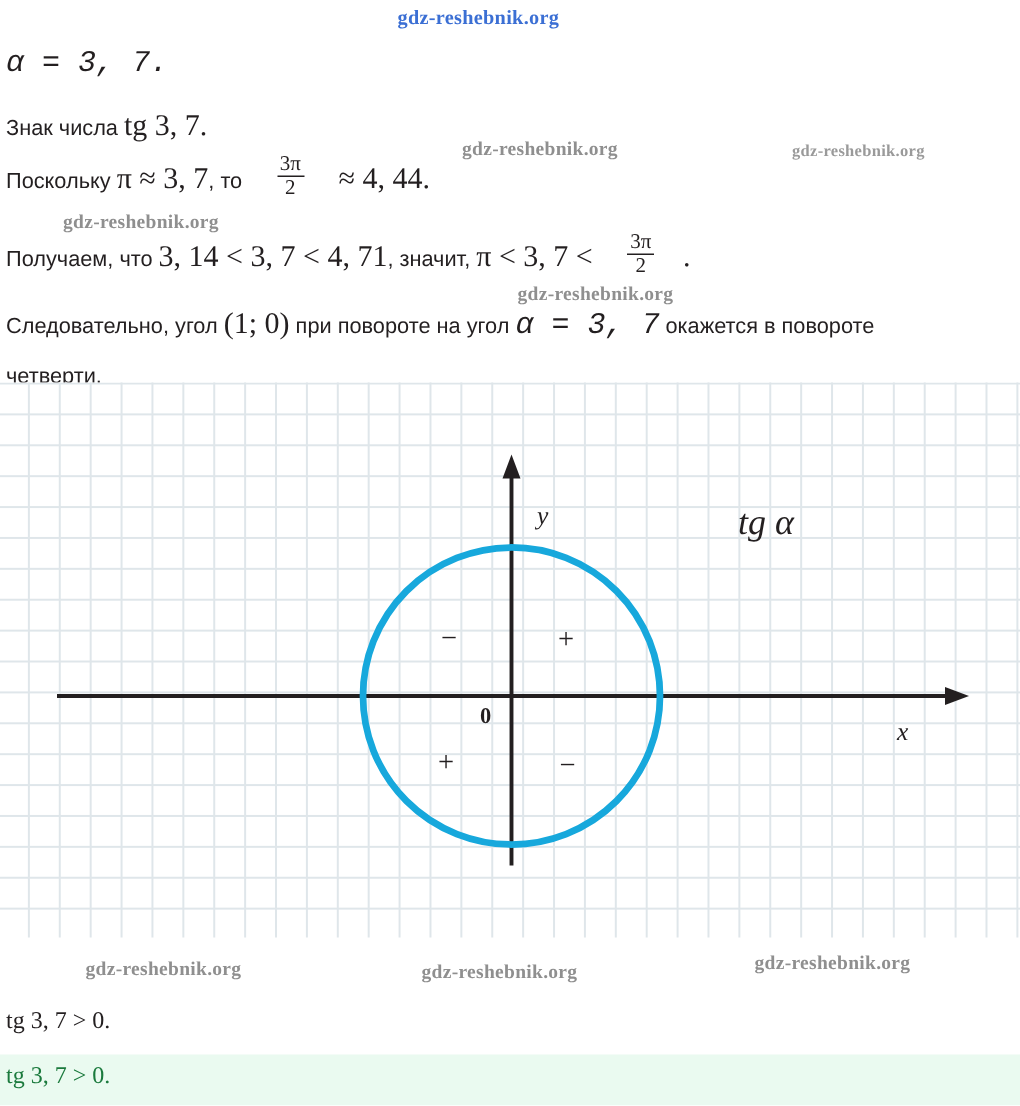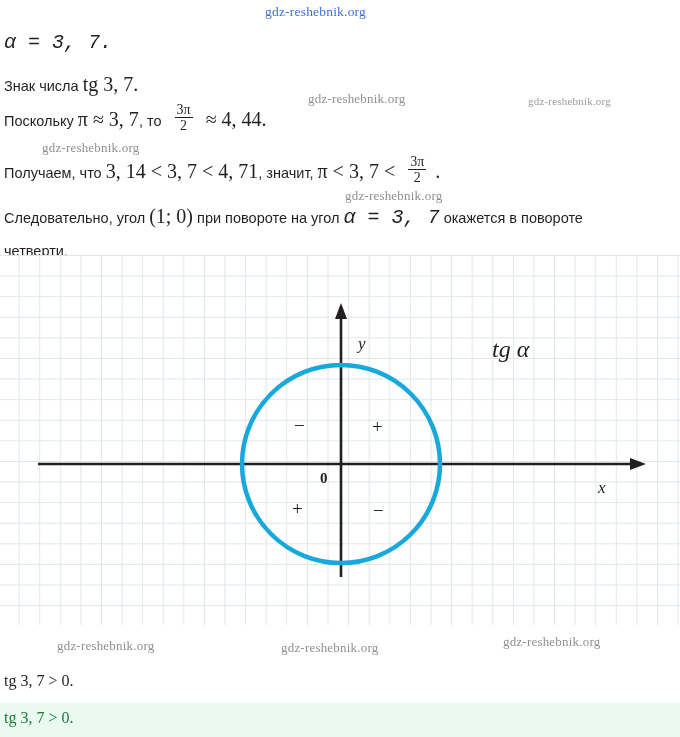--- a/index.html
+++ b/index.html
@@ -12,21 +12,21 @@
     height: 737px;
     position: relative;
     font-family: "Liberation Sans", sans-serif;
     color: #231f20;
     overflow: hidden;
   }
   .wm {
     position: absolute;
     color: #8f8f8f;
     font-family: "Liberation Serif", serif;
-    font-weight: normal;
+    font-weight: bold;
     font-size: 13px;
     white-space: nowrap;
     letter-spacing: 0.2px;
   }
   .wm.small {
     font-size: 11px;
     color: #9a9a9a;
   }
   
   #wm-top {
@@ -53,21 +53,21 @@
     font-style: normal;
     font-size: 20px;
   }
   .frac {
     display: inline-block;
     vertical-align: -0.55em;
     text-align: center;
     font-family: "Liberation Serif", serif;
     font-size: 14px;
     line-height: 1.08;
-    margin: 0 9px;
+    margin: 0 19px;
     position: relative;
     top: -0.3em;
   }
   .frac .num { display: block; padding: 0 2px; }
   .frac .den { display: block; border-top: 1px solid #231f20; padding: 0 2px; }
 
   
   #grid {
     position: absolute;
     left: 0;

